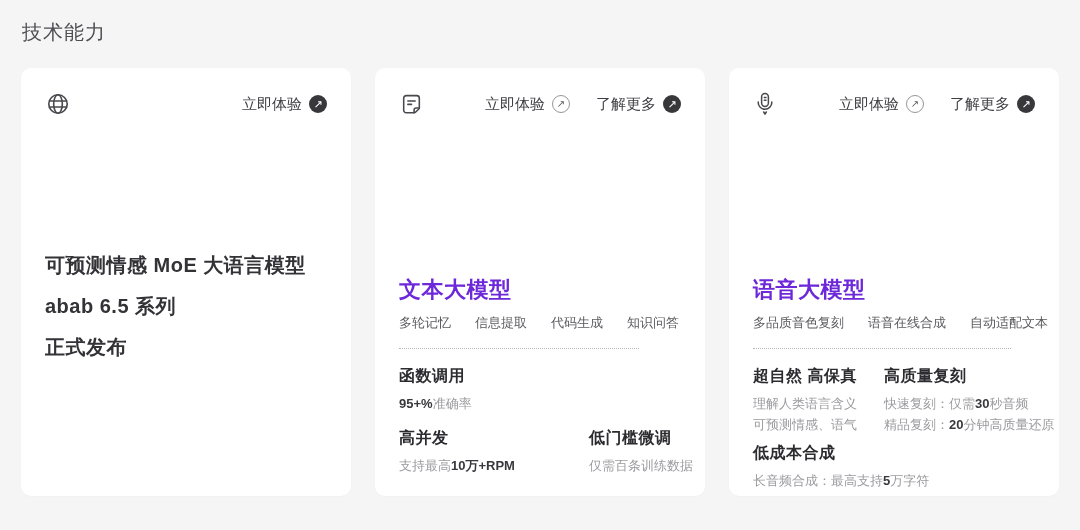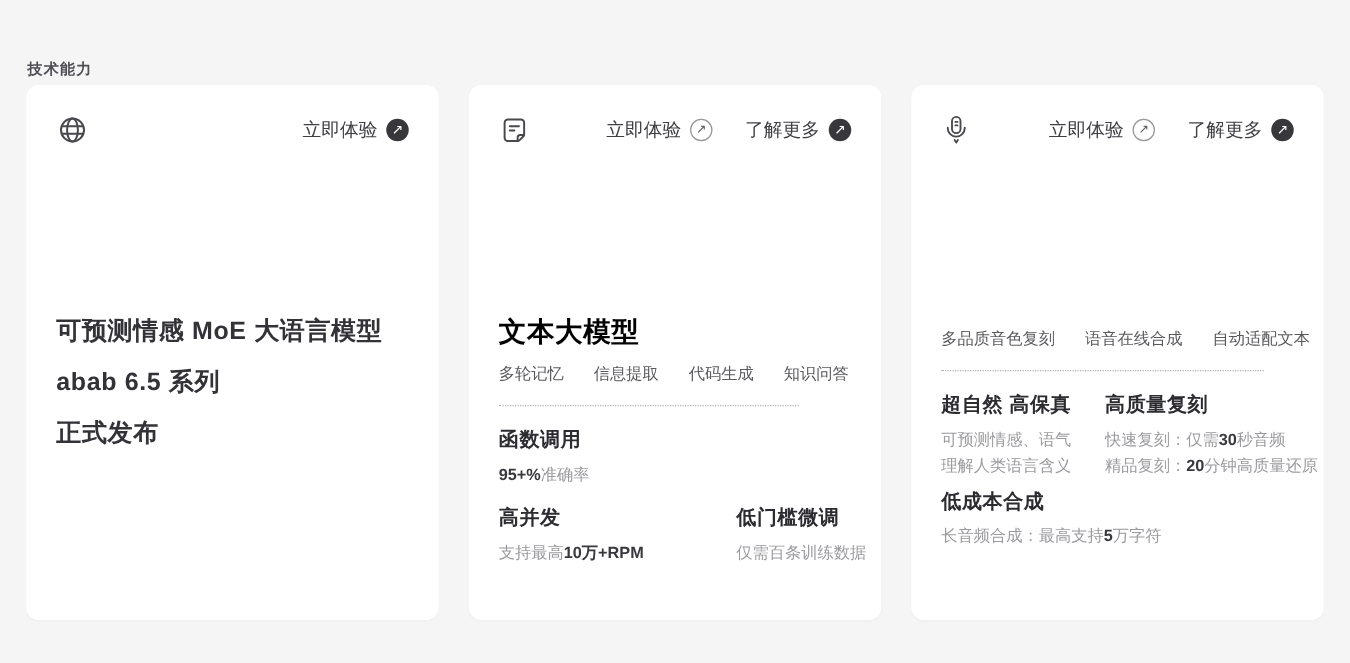--- a/index.html
+++ b/index.html
@@ -4,21 +4,21 @@
 <style>
   html,body{margin:0;padding:0;}
   body{
     width:1080px;height:530px;position:relative;overflow:hidden;
     background:#f5f5f6;
     font-family:"Liberation Sans","DejaVu Sans",sans-serif;
     -webkit-font-smoothing:antialiased;
   }
   .section-heading{
     position:absolute;left:22px;top:19px;
-    font-size:12px;font-weight:700;color:#4e4e54;letter-spacing:1px;margin-top:28px;
+    font-size:20px;font-weight:400;color:#4e4e54;letter-spacing:1px;
   }
   .card{
     position:absolute;top:68px;width:330px;height:428px;
     background:#ffffff;border-radius:10px;box-sizing:border-box;
     padding:22px 24px;
     box-shadow:0 1px 2px rgba(0,0,0,0.02);
   }
   #card-llm{left:21px}
   #card-text{left:375px}
   #card-speech{left:729px}
@@ -35,21 +35,21 @@
   .circle.filled{background:#38383c;color:#ffffff;}
   .circle.outline{border:1px solid #97979b;color:#55555a;box-sizing:border-box;font-size:10px;}
 
   .headline{
     position:absolute;left:24px;top:177px;
     font-size:20px;font-weight:700;color:#323237;line-height:41px;
     letter-spacing:0.5px;
   }
 
   .card-body{position:absolute;left:24px;right:24px;top:184px;}
-  .card-title{font-size:22px;font-weight:700;color:#000000;line-height:28px;letter-spacing:0.5px;}
+  .card-title{font-size:22px;font-weight:700;color:#6d28d9;line-height:28px;letter-spacing:0.5px;margin-top:24px;}
   .tags{display:flex;gap:24px;margin-top:10px;font-size:13px;color:#5a5a5e;white-space:nowrap;}
   .divider{border-bottom:1px dotted #b4b4b8;margin-top:16px;}
   .dv-text{width:240px;}
   .dv-speech{width:258px;}
 
   .features{display:grid;margin-top:17px;}
   .fg-text{grid-template-columns:190px 1fr;row-gap:14px;}
   .fg-speech{grid-template-columns:131px 1fr;row-gap:8px;}
   .feat{min-width:0;}
   .c1r1{grid-column:1;grid-row:1;}
@@ -163,31 +163,32 @@
       </span>
       <span class="link">
         <span>了解更多</span>
         <span class="circle filled">
             <span>↗</span>
           </span>
       </span>
     </div>
   </div>
   <div class="card-body">
+    <div class="card-title">语音大模型</div>
     <div class="tags">
       <span>多品质音色复刻</span>
       <span>语音在线合成</span>
       <span>自动适配文本</span>
     </div>
     <div class="divider dv-speech"></div>
     <div class="features fg-speech">
       <div class="feat c1r1">
         <div class="ft">超自然 高保真</div>
+        <div class="fl"><span>理解人类语言含义</span></div>
         <div class="fl"><span>可预测情感、语气</span></div>
-        <div class="fl"><span>理解人类语言含义</span></div>
       </div>
       <div class="feat c2r1">
         <div class="ft">高质量复刻</div>
         <div class="fl"><span>快速复刻：仅需</span><span class="b">30</span><span>秒音频</span></div>
         <div class="fl"><span>精品复刻：</span><span class="b">20</span><span>分钟高质量还原</span></div>
       </div>
       <div class="feat c1r2">
         <div class="ft">低成本合成</div>
         <div class="fl"><span>长音频合成：最高支持</span><span class="b">5</span><span>万字符</span></div>
       </div>

